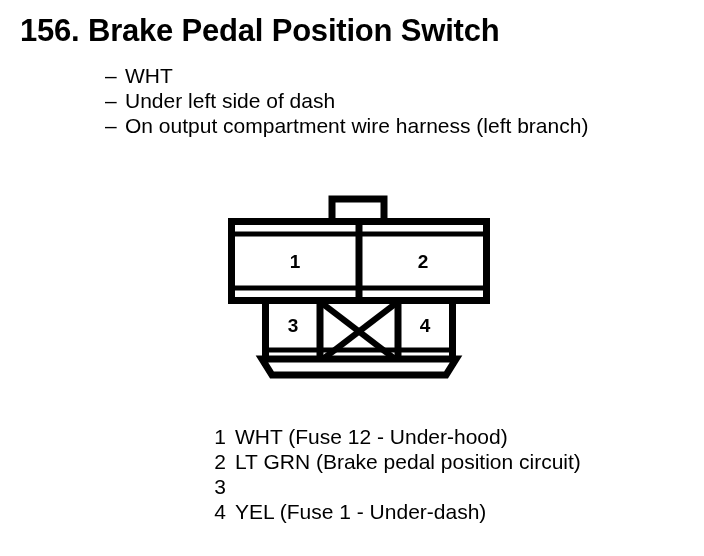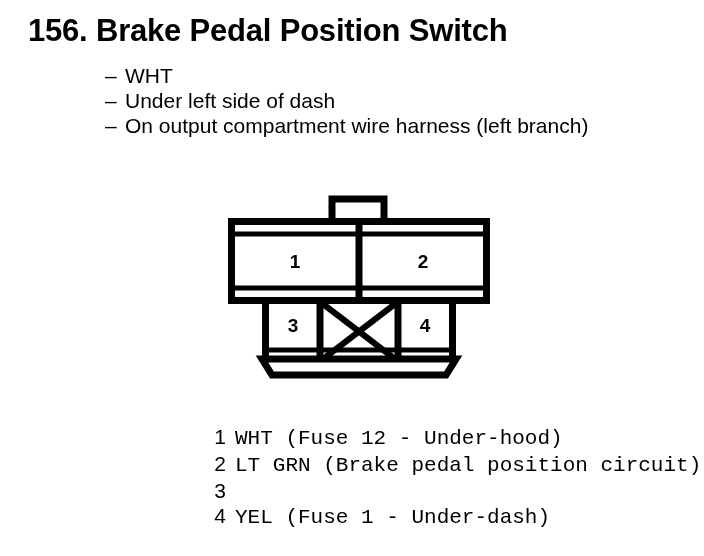--- a/index.html
+++ b/index.html
@@ -21,21 +21,20 @@
   
   #page-title {
     position: absolute;
     left: 20px;
     top: 14px;
     font-size: 31px;
     font-weight: bold;
     letter-spacing: -0.2px;
     white-space: nowrap;
     line-height: 1.1;
-    margin-left: 8px;
   }
 
   
   #notes-list {
     position: absolute;
     left: 105px;
     top: 63px;
     font-size: 21px;
     line-height: 25px;
     white-space: nowrap;
@@ -82,21 +81,20 @@
     display: flex;
     align-items: baseline;
   }
   .legend-num {
     width: 26px;
     flex: 0 0 26px;
     text-align: right;
   }
   .legend-desc {
     padding-left: 9px;
-    font-family: Liberation Mono, monospace;
   }
 </style>
 </head>
 <body>
 
 <div id="page-title">156. Brake Pedal Position Switch</div>
 
 <div id="notes-list">
   <div class="note-row">
     <span class="note-dash">–</span>

